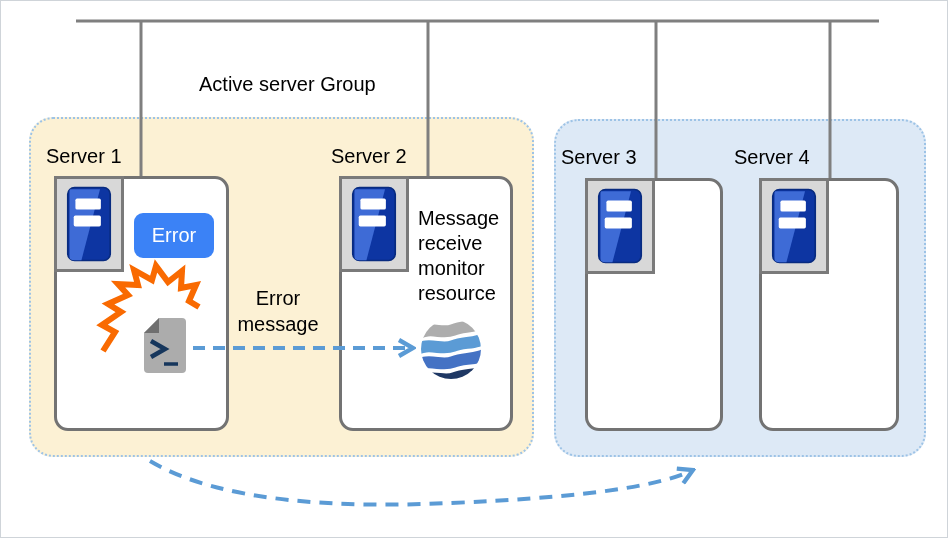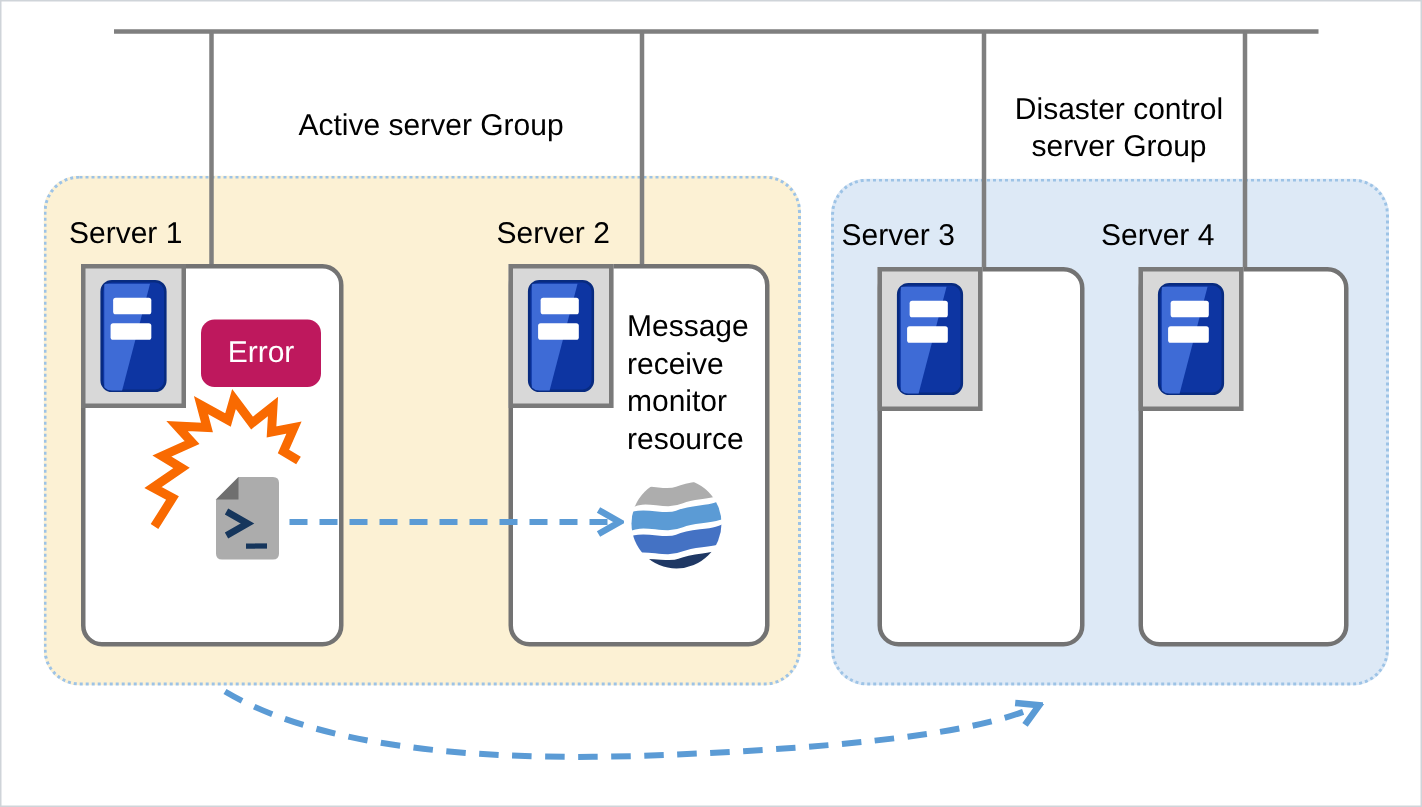--- a/index.html
+++ b/index.html
@@ -24,21 +24,21 @@
   .server-box.s2{left:338px;top:175px;width:174px;height:255px;}
   .server-box.s3{left:584px;top:177px;width:138px;height:253px;}
   .server-box.s4{left:758px;top:177px;width:140px;height:253px;}
   .icon-frame{
     position:absolute;left:-3px;top:-3px;width:70px;height:96px;
     background:#D8D8D8;border:3px solid #7A7A7A;box-sizing:border-box;
     display:flex;align-items:center;justify-content:center;
   }
   .error-badge{
     position:absolute;left:133px;top:212px;width:80px;height:45px;z-index:5;
-    background:#be185d;border-radius:9px;color:#fff;font-size:20px;
+    background:#3b82f6;border-radius:9px;color:#fff;font-size:20px;
     display:flex;align-items:center;justify-content:center;
     font-family:"Liberation Sans",sans-serif;
   }
   .z5{z-index:5;}
 </style>
 </head>
 <body>
 
 <div class="canvas">
 
@@ -144,22 +144,22 @@
         <path d="M414,384 C430,373 442,383 454,378 C466,373 478,377 490,367" fill="none" stroke="#1F3864" stroke-width="14"></path>
       </g>
     </g>
 
     <line x1="192" y1="347" x2="410" y2="347" stroke="#5B9BD5" stroke-width="4" stroke-dasharray="12 8" marker-end="url(#vhead)"></line>
 
     <path d="M149,460 C220,502 340,507 450,502 C565,497 650,488 690,470" fill="none" stroke="#5B9BD5" stroke-width="4" stroke-dasharray="13 9" marker-end="url(#vhead)"></path>
   </svg>
 
   <div class="lbl z5" style="left:198px;top:71px;">Active server Group</div>
-  <div class="lbl z5 center wrap" style="left:664px;top:60px;width:162px;">Disaster control server Group</div>
 
   <div class="lbl z5" style="left:45px;top:143px;">Server 1</div>
   <div class="lbl z5" style="left:330px;top:143px;text-align:center;">Server 2</div>
   <div class="lbl z5" style="left:560px;top:144px;">Server 3</div>
   <div class="lbl z5" style="left:733px;top:144px;">Server 4</div>
 
   <div class="lbl z5 wrap" style="left:417px;top:205px;width:100px;">Message receive monitor resource</div>
+  <div class="lbl z5 center wrap" style="left:231px;top:284px;width:92px;line-height:26px;">Error message</div>
 
 </div>
 
 </body></html>

